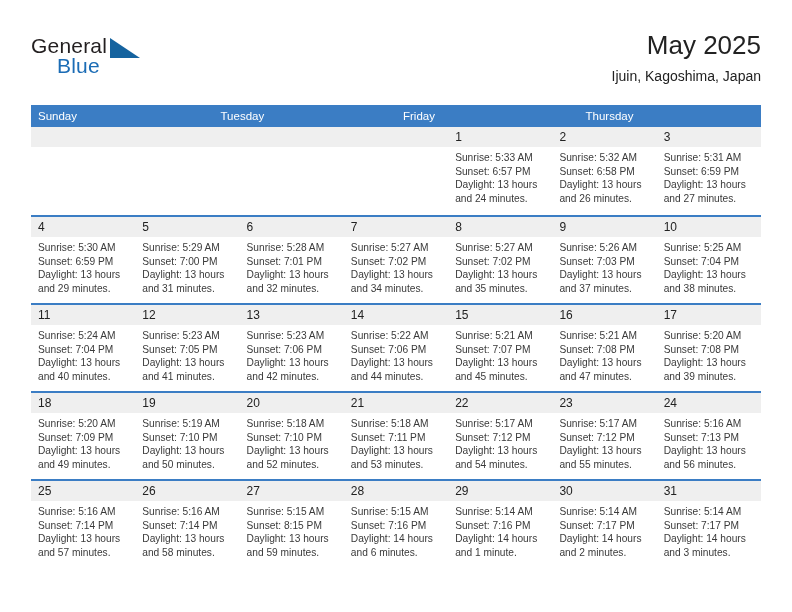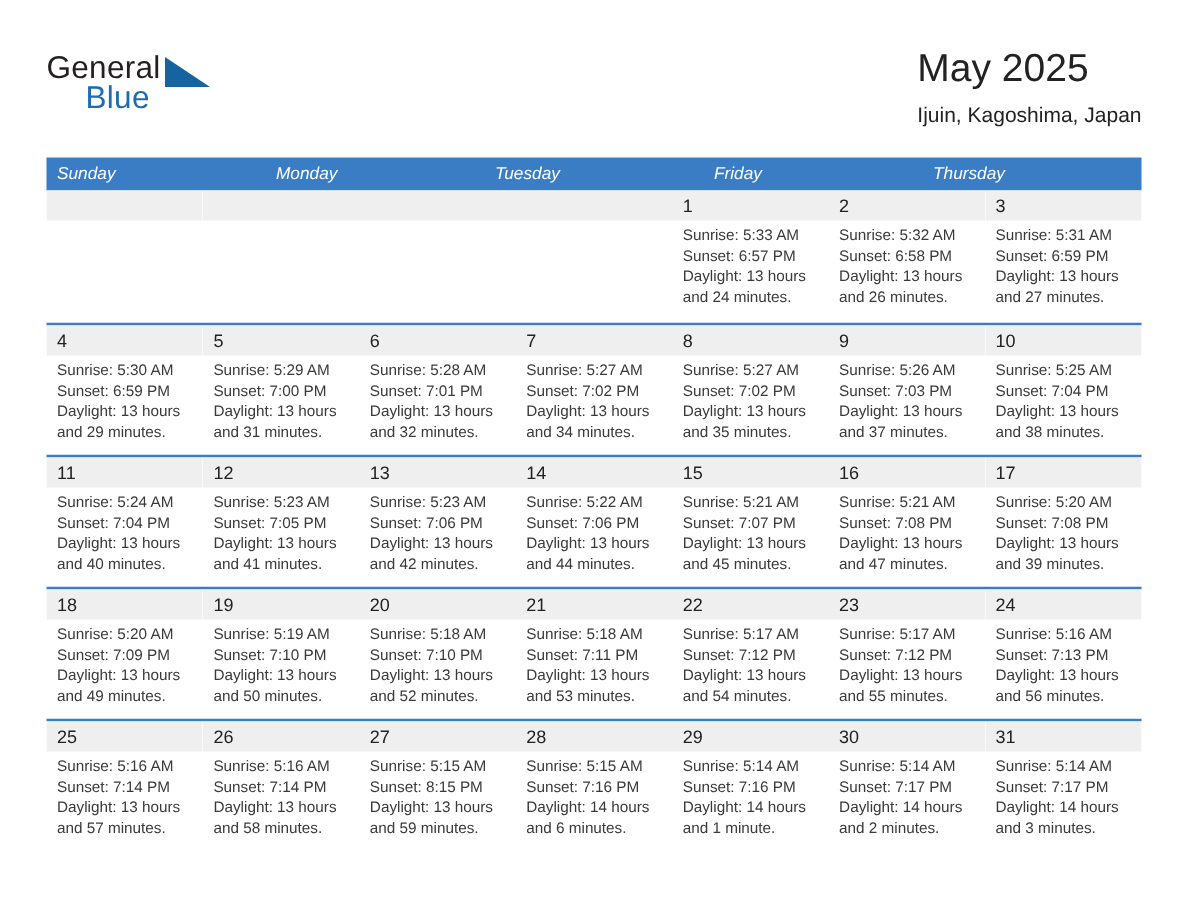--- a/index.html
+++ b/index.html
@@ -61,20 +61,21 @@
     width: 0;
     height: 0;
     border-left: 30px solid #15639f;
     border-top: 20px solid transparent;
   }
 
   .title-block {
     position: absolute;
     right: 0;
     top: 0;
+    text-align: right;
   }
   .cal-title {
     font-size: 26px;
     color: #222222;
     line-height: 34px;
     white-space: nowrap;
   }
   .cal-subtitle {
     font-size: 14px;
     color: #222222;
@@ -87,21 +88,20 @@
   .calendar {
     position: absolute;
     left: 31px;
     top: 105px;
     width: 730px;
   }
   .dow-row {
     display: flex;
     background: #3b7dc4;
     height: 22px;
-    font-style: italic;
   }
   .dow {
     flex: 1 1 0;
     color: #ffffff;
     font-size: 11.5px;
     line-height: 22px;
     padding-left: 7px;
     box-sizing: border-box;
     white-space: nowrap;
     overflow: hidden;
@@ -161,21 +161,20 @@
     </div>
     <div class="title-block">
       <div class="cal-title">May 2025</div>
       <div class="cal-subtitle">Ijuin, Kagoshima, Japan</div>
     </div>
   </div>
 
   <div class="calendar">
     <div class="dow-row">
       <div class="dow">Sunday</div>
-      <div class="dow">Monday</div>
       <div class="dow">Tuesday</div>
       <div class="dow">Friday</div>
       <div class="dow">Thursday</div>
     </div>
 
     <div id="weeks-container">
         <div class="week">
           <div class="day empty">
             <div class="day-strip">
               <span class="day-num"></span>

